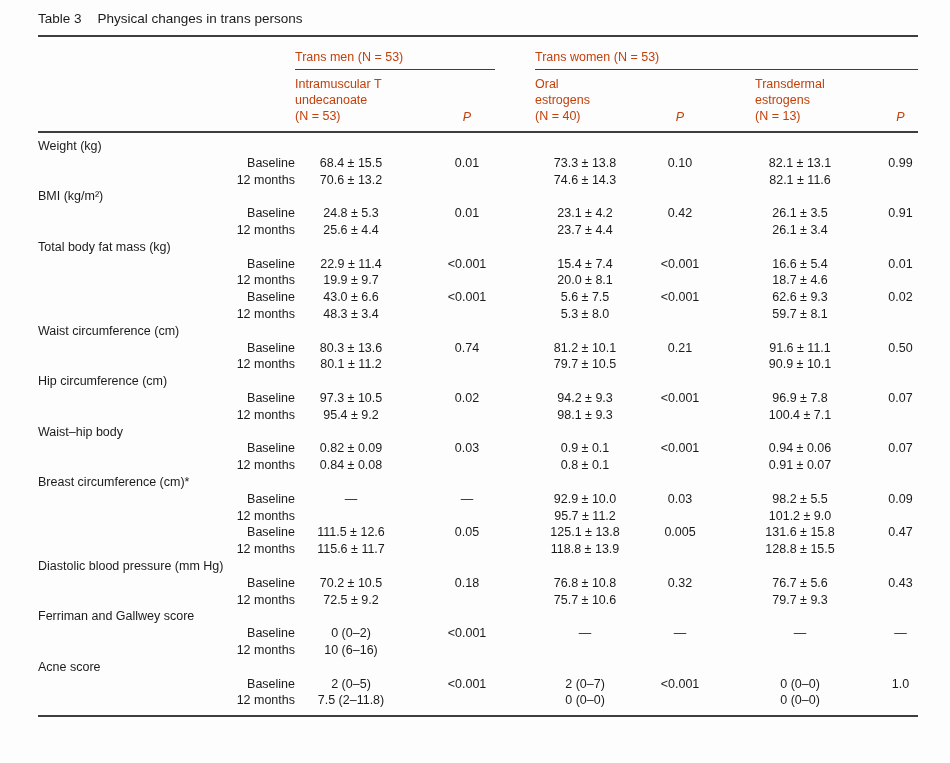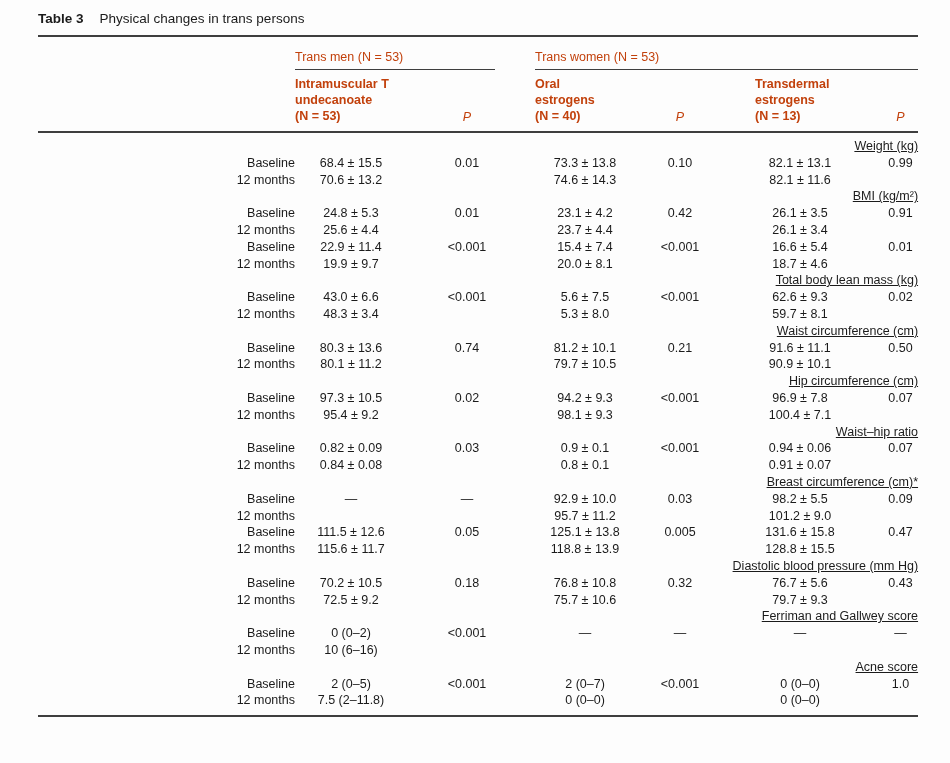--- a/index.html
+++ b/index.html
@@ -16,21 +16,21 @@
     padding: 10px 0 0 38px;
   }
   .caption {
     width: 880px;
     border-bottom: 2.5px solid #3e3e3e;
     padding-bottom: 7px;
     font-size: 13.5px;
     line-height: 18px;
   }
   .caption-label {
-    font-weight: 700;
+    font-weight: 400;
     margin-right: 16px;
     margin-top: 41px;
   }
   table {
     width: 880px;
     border-collapse: collapse;
     table-layout: fixed;
     border-bottom: 2px solid #3e3e3e;
   }
   thead th {
@@ -54,36 +54,35 @@
   .group-women .group-inner { margin-left: 8px; }
   .colhead-row td, .colhead-row th {
     vertical-align: bottom;
     padding: 6px 0 7px 0;
     border-bottom: 2px solid #3e3e3e;
   }
   .colhead.val {
     text-align: left;
     white-space: pre-line;
     line-height: 16px;
-    font-weight: bold;
   }
   .colhead.oral-pad { padding-left: 8px; margin-top: 24px; }
   .colhead.trans-pad { padding-left: 38px; margin-top: 24px; }
   .colhead.p {
     text-align: center;
     font-style: italic;
     font-family: "Liberation Sans", sans-serif;
   }
   tbody td {
     font-size: 12.5px;
     line-height: 16.8px;
     padding: 0;
     white-space: nowrap;
   }
-  td.section-label { text-align: right; text-decoration: underline; }
+  td.section-label { text-align: left; }
   td.row-label { padding-left: 17px; text-align: right; }
   td.cell { text-align: center; }
   tbody tr:first-child td { padding-top: 5px; }
   tbody tr:last-child td { padding-bottom: 6px; }
 </style>
 </head>
 <body>
 
 <div class="page">
 
@@ -164,39 +163,39 @@
         <tr>
           <td class="row-label">12 months</td>
           <td class="cell val-col">25.6 ± 4.4</td>
           <td class="cell p-col"></td>
           <td class="cell val-col">23.7 ± 4.4</td>
           <td class="cell p-col"></td>
           <td class="cell val-col">26.1 ± 3.4</td>
           <td class="cell p-col"></td>
         </tr>
         <tr>
+          <td colspan="7" class="section-label">Total body fat mass (kg)</td>
+        </tr>
+        <tr>
           <td class="row-label">Baseline</td>
           <td class="cell val-col">22.9 ± 11.4</td>
           <td class="cell p-col">&lt;0.001</td>
           <td class="cell val-col">15.4 ± 7.4</td>
           <td class="cell p-col">&lt;0.001</td>
           <td class="cell val-col">16.6 ± 5.4</td>
           <td class="cell p-col">0.01</td>
         </tr>
         <tr>
           <td class="row-label">12 months</td>
           <td class="cell val-col">19.9 ± 9.7</td>
           <td class="cell p-col"></td>
           <td class="cell val-col">20.0 ± 8.1</td>
           <td class="cell p-col"></td>
           <td class="cell val-col">18.7 ± 4.6</td>
           <td class="cell p-col"></td>
-        </tr>
-        <tr>
-          <td colspan="7" class="section-label">Total body lean mass (kg)</td>
         </tr>
         <tr>
           <td class="row-label">Baseline</td>
           <td class="cell val-col">43.0 ± 6.6</td>
           <td class="cell p-col">&lt;0.001</td>
           <td class="cell val-col">5.6 ± 7.5</td>
           <td class="cell p-col">&lt;0.001</td>
           <td class="cell val-col">62.6 ± 9.3</td>
           <td class="cell p-col">0.02</td>
         </tr>
@@ -245,21 +244,21 @@
         <tr>
           <td class="row-label">12 months</td>
           <td class="cell val-col">95.4 ± 9.2</td>
           <td class="cell p-col"></td>
           <td class="cell val-col">98.1 ± 9.3</td>
           <td class="cell p-col"></td>
           <td class="cell val-col">100.4 ± 7.1</td>
           <td class="cell p-col"></td>
         </tr>
         <tr>
-          <td colspan="7" class="section-label">Waist–hip ratio</td>
+          <td colspan="7" class="section-label">Waist–hip body</td>
         </tr>
         <tr>
           <td class="row-label">Baseline</td>
           <td class="cell val-col">0.82 ± 0.09</td>
           <td class="cell p-col">0.03</td>
           <td class="cell val-col">0.9 ± 0.1</td>
           <td class="cell p-col">&lt;0.001</td>
           <td class="cell val-col">0.94 ± 0.06</td>
           <td class="cell p-col">0.07</td>
         </tr>

